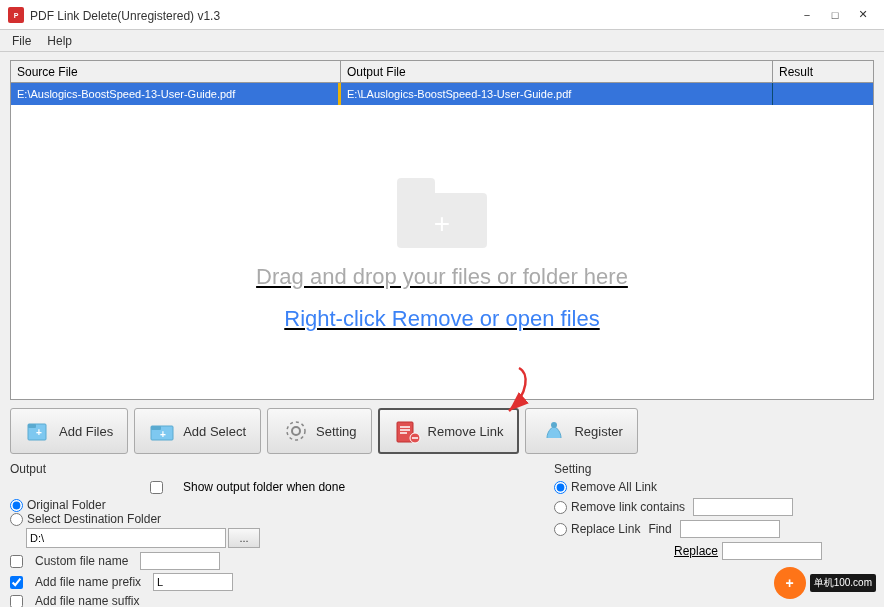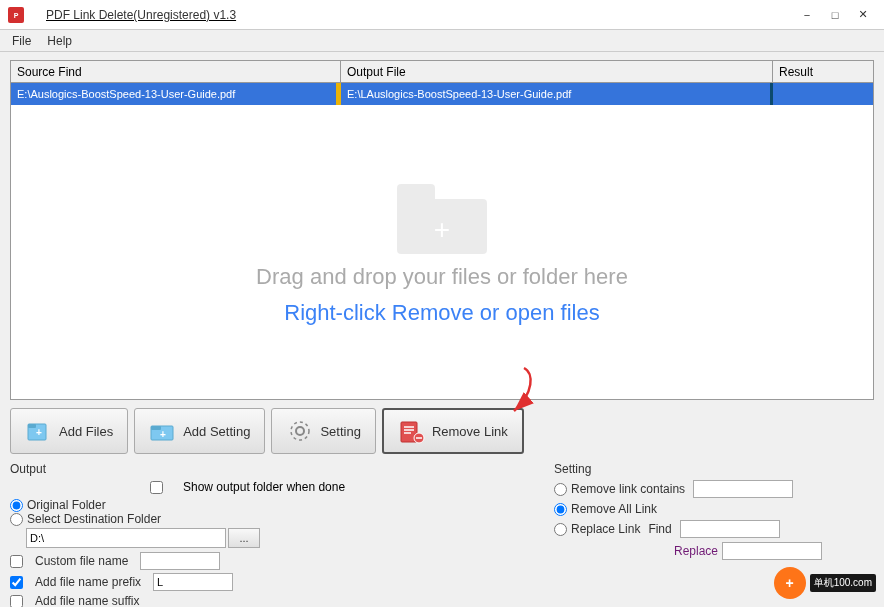--- a/index.html
+++ b/index.html
@@ -18,23 +18,22 @@
       height: 30px;
       display: flex;
       align-items: center;
       justify-content: space-between;
       padding: 0 8px;
       border-bottom: 1px solid #ccc;
       user-select: none;
     }
     .title-bar-left {
       display: flex;
-      align-items: center;
-      gap: 22px;
-      text-decoration: underline;
+      align-items: flex-end;
+      gap: 6px;
     }
     .title-bar-icon {
       width: 16px;
       height: 16px;
       background: #d32f2f;
       border-radius: 2px;
       display: flex;
       align-items: center;
       justify-content: center;
       color: white;
@@ -132,50 +131,51 @@
     .file-row {
       display: flex;
       height: 22px;
       align-items: center;
       background: #3574db;
       color: white;
     }
     .file-row .col-source {
       color: white;
       font-size: 11px;
-      border-right: 5px solid #eab308;
+      border-right: 3px solid #eab308;
       white-space: nowrap;
       overflow: hidden;
       text-overflow: ellipsis;
     }
     .file-row .col-output {
       color: white;
       font-size: 11px;
-      border-right: 3px solid #0c4a6e;
+      border-right: 1px solid #0c4a6e;
       white-space: nowrap;
       overflow: hidden;
       text-overflow: ellipsis;
     }
     .file-row .col-result {
       color: white;
       font-size: 11px;
     }
 
     
     .drop-zone {
       position: absolute;
       top: 50px;
       left: 0;
       right: 0;
       bottom: 0;
       display: flex;
       flex-direction: column;
       align-items: center;
       justify-content: center;
-      gap: 10px;
+      gap: 16px;
+      text-decoration: underline;
     }
     .drop-icon {
       width: 90px;
       height: 70px;
       position: relative;
       opacity: 0.35;
     }
     .folder-body {
       position: absolute;
       bottom: 0;
@@ -403,21 +403,21 @@
 <div class="menu-bar">
   <div class="menu-item">File</div>
   <div class="menu-item">Help</div>
 </div>
 
 <div class="main">
 
   <div class="file-list-container">
 
     <div class="file-table-header">
-      <div class="col-source">Source Find</div>
+      <div class="col-source">Source File</div>
       <div class="col-output">Output File</div>
       <div class="col-result">Result</div>
     </div>
 
     <div class="file-row">
       <div class="col-source">E:\Auslogics-BoostSpeed-13-User-Guide.pdf</div>
       <div class="col-output">E:\LAuslogics-BoostSpeed-13-User-Guide.pdf</div>
       <div class="col-result"></div>
     </div>
 
@@ -446,21 +446,21 @@
     </button>
 
     <button class="action-btn">
       <div class="btn-icon">
         <svg width="26" height="26" viewBox="0 0 26 26">
           <rect x="1" y="8" width="22" height="14" rx="1" fill="#7ec8f0" stroke="#5aaad0" stroke-width="1"></rect>
           <rect x="1" y="8" width="10" height="4" rx="1" fill="#5aaad0"></rect>
           <text x="13" y="20" text-anchor="middle" fill="white" font-size="10" font-weight="bold">+</text>
         </svg>
       </div>
-      <span>Add Setting</span>
+      <span>Add Select</span>
     </button>
 
     <button class="action-btn">
       <div class="btn-icon">
         <svg width="26" height="26" viewBox="0 0 26 26">
           <circle cx="13" cy="13" r="4" fill="none" stroke="#888" stroke-width="2"></circle>
           <circle cx="13" cy="13" r="9" fill="none" stroke="#888" stroke-width="1.5" stroke-dasharray="3,3"></circle>
         </svg>
       </div>
       <span>Setting</span>
@@ -484,20 +484,29 @@
       <svg style="position:absolute; top:-45px; right:-15px; pointer-events:none;" width="60" height="55">
         <defs>
           <marker id="arrowhead" markerWidth="8" markerHeight="6" refX="8" refY="3" orient="auto">
             <polygon points="0 0, 8 3, 0 6" fill="#e03030"></polygon>
           </marker>
         </defs>
         <path d="M 45 5 C 55 10, 55 30, 35 48" stroke="#e03030" stroke-width="2.5" fill="none" marker-end="url(#arrowhead)"></path>
       </svg>
     </div>
 
+    <button class="action-btn">
+      <div class="btn-icon">
+        <svg width="26" height="26" viewBox="0 0 26 26">
+          <path d="M6 20 C6 14, 10 10, 13 8 C16 10, 20 14, 20 20" fill="#7ec8f0" stroke="#5aaad0" stroke-width="1"></path>
+          <circle cx="13" cy="7" r="3" fill="#5aaad0"></circle>
+        </svg>
+      </div>
+      <span>Register</span>
+    </button>
   </div>
 
   <div class="bottom-section">
 
     <div class="output-section">
       <div class="section-label">Output</div>
 
       <div style="display:flex; align-items:center; gap:20px; margin-bottom:4px; margin-left:0px;">
         <div style="width:120px;"></div>
         <input type="checkbox" id="showOutput" style="">
@@ -536,39 +545,39 @@
       <div class="checkbox-row">
         <input type="checkbox" id="addSuffix" style="">
         <label for="addSuffix">Add file name suffix</label>
       </div>
     </div>
 
     <div class="setting-section">
       <div class="section-label">Setting</div>
 
       <div class="setting-radio-row">
+        <input type="radio" name="linkAction" id="removeAll" checked="" style="">
+        <label for="removeAll">Remove All Link</label>
+      </div>
+
+      <div class="setting-radio-row">
         <input type="radio" name="linkAction" id="removeContains" style="">
         <label for="removeContains">Remove link contains</label>
         <input type="text" class="find-replace-input" style="margin-left: 4px;">
-      </div>
-
-      <div class="setting-radio-row">
-        <input type="radio" name="linkAction" id="removeAll" checked="" style="">
-        <label for="removeAll">Remove All Link</label>
       </div>
 
       <div class="setting-radio-row">
         <input type="radio" name="linkAction" id="replaceLink" style="">
         <label for="replaceLink">Replace Link</label>
         <span style="margin-left:4px; font-size:12px; color:#333;">Find</span>
         <input type="text" class="find-replace-input" style="margin-left: 4px;">
       </div>
 
       <div style="display:flex; align-items:center; margin-top:3px; margin-left:120px;">
-        <span style="font-size:12px; color:#701a75;">Replace</span>
+        <span style="font-size:12px; color:#000000;text-decoration:underline;">Replace</span>
         <input type="text" class="find-replace-input" style="margin-left: 4px;">
       </div>
     </div>
   </div>
 
 </div>
 
 <div class="watermark">
   <div class="watermark-badge">+</div>
   <div class="watermark-text">单机100.com</div>

